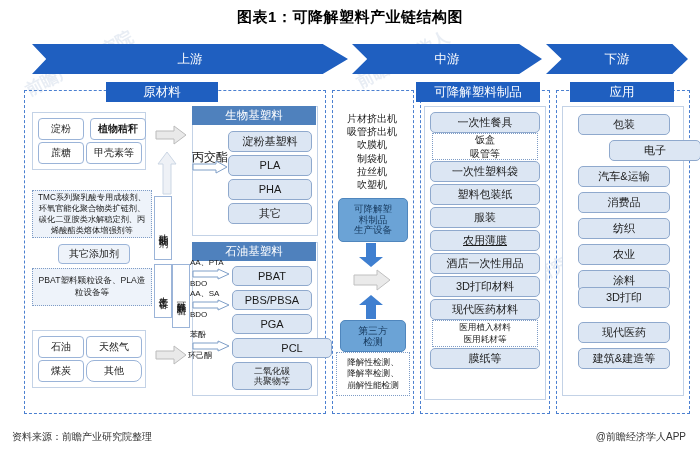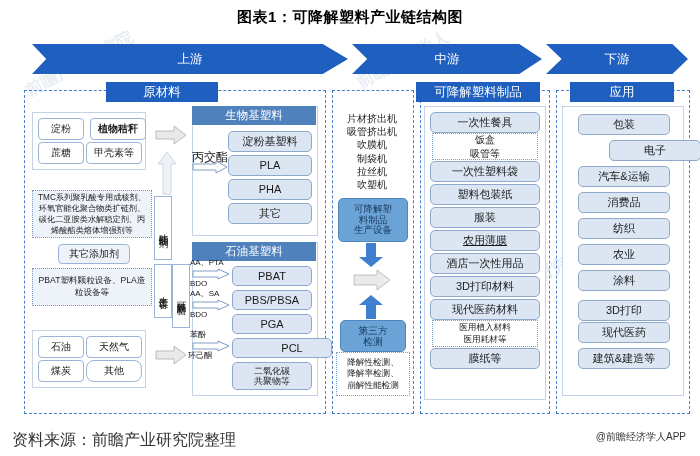--- a/index.html
+++ b/index.html
@@ -59,21 +59,21 @@
   
   .vlabel{position:absolute;background:#fff;border:1px solid #9bb4d8;
       writing-mode:vertical-rl;text-orientation:upright;
       font-size:9.5px;letter-spacing:1px;display:flex;align-items:center;
       justify-content:center;color:#1a1a1a;}
 
   
   .ar{position:absolute;}
   .ar svg{display:block;}
 
-  .footer-src{position:absolute;left:12px;top:430px;font-size:16px;color:#333;}
+  .footer-src{position:absolute;left:12px;top:430px;font-size:10px;color:#333;}
   .footer-app{position:absolute;right:14px;top:430px;font-size:10px;color:#333;}
 
   
   .wm{position:absolute;color:rgba(120,150,190,.17);font-size:17px;
       transform:rotate(-28deg);pointer-events:none;font-weight:bold;white-space:nowrap;}
 </style>
 </head>
 <body>
 
 <div id="wrap">
@@ -234,19 +234,19 @@
   <div class="lbox" style="left:430px;top:348px;width:108px;height:19px;">膜纸等</div>
 
   <div class="panel" style="left:562px;top:106px;width:120px;height:288px;"></div>
   <div class="lbox" style="left:578px;top:114px;width:90px;height:19px;">包装</div>
   <div class="lbox" style="left:609px;top:140px;width:90px;height:19px;">电子</div>
   <div class="lbox" style="left:578px;top:166px;width:90px;height:19px;">汽车&amp;运输</div>
   <div class="lbox" style="left:578px;top:218px;width:90px;height:19px;">纺织</div>
   <div class="lbox" style="left:578px;top:192px;width:90px;height:19px;">消费品</div>
   <div class="lbox" style="left:578px;top:244px;width:90px;height:19px;">农业</div>
   <div class="lbox" style="left:578px;top:270px;width:90px;height:19px;">涂料</div>
-  <div class="lbox" style="left:578px;top:300px;width:90px;height:19px;">3D打印</div>
+  <div class="lbox" style="left:578px;top:287px;width:90px;height:19px;">3D打印</div>
   <div class="lbox" style="left:578px;top:322px;width:90px;height:19px;">现代医药</div>
   <div class="lbox" style="left:578px;top:348px;width:90px;height:19px;">建筑&amp;建造等</div>
 
   <div class="footer-src">资料来源：前瞻产业研究院整理</div>
   <div class="footer-app">@前瞻经济学人APP</div>
 </div>
 
 </body></html>

